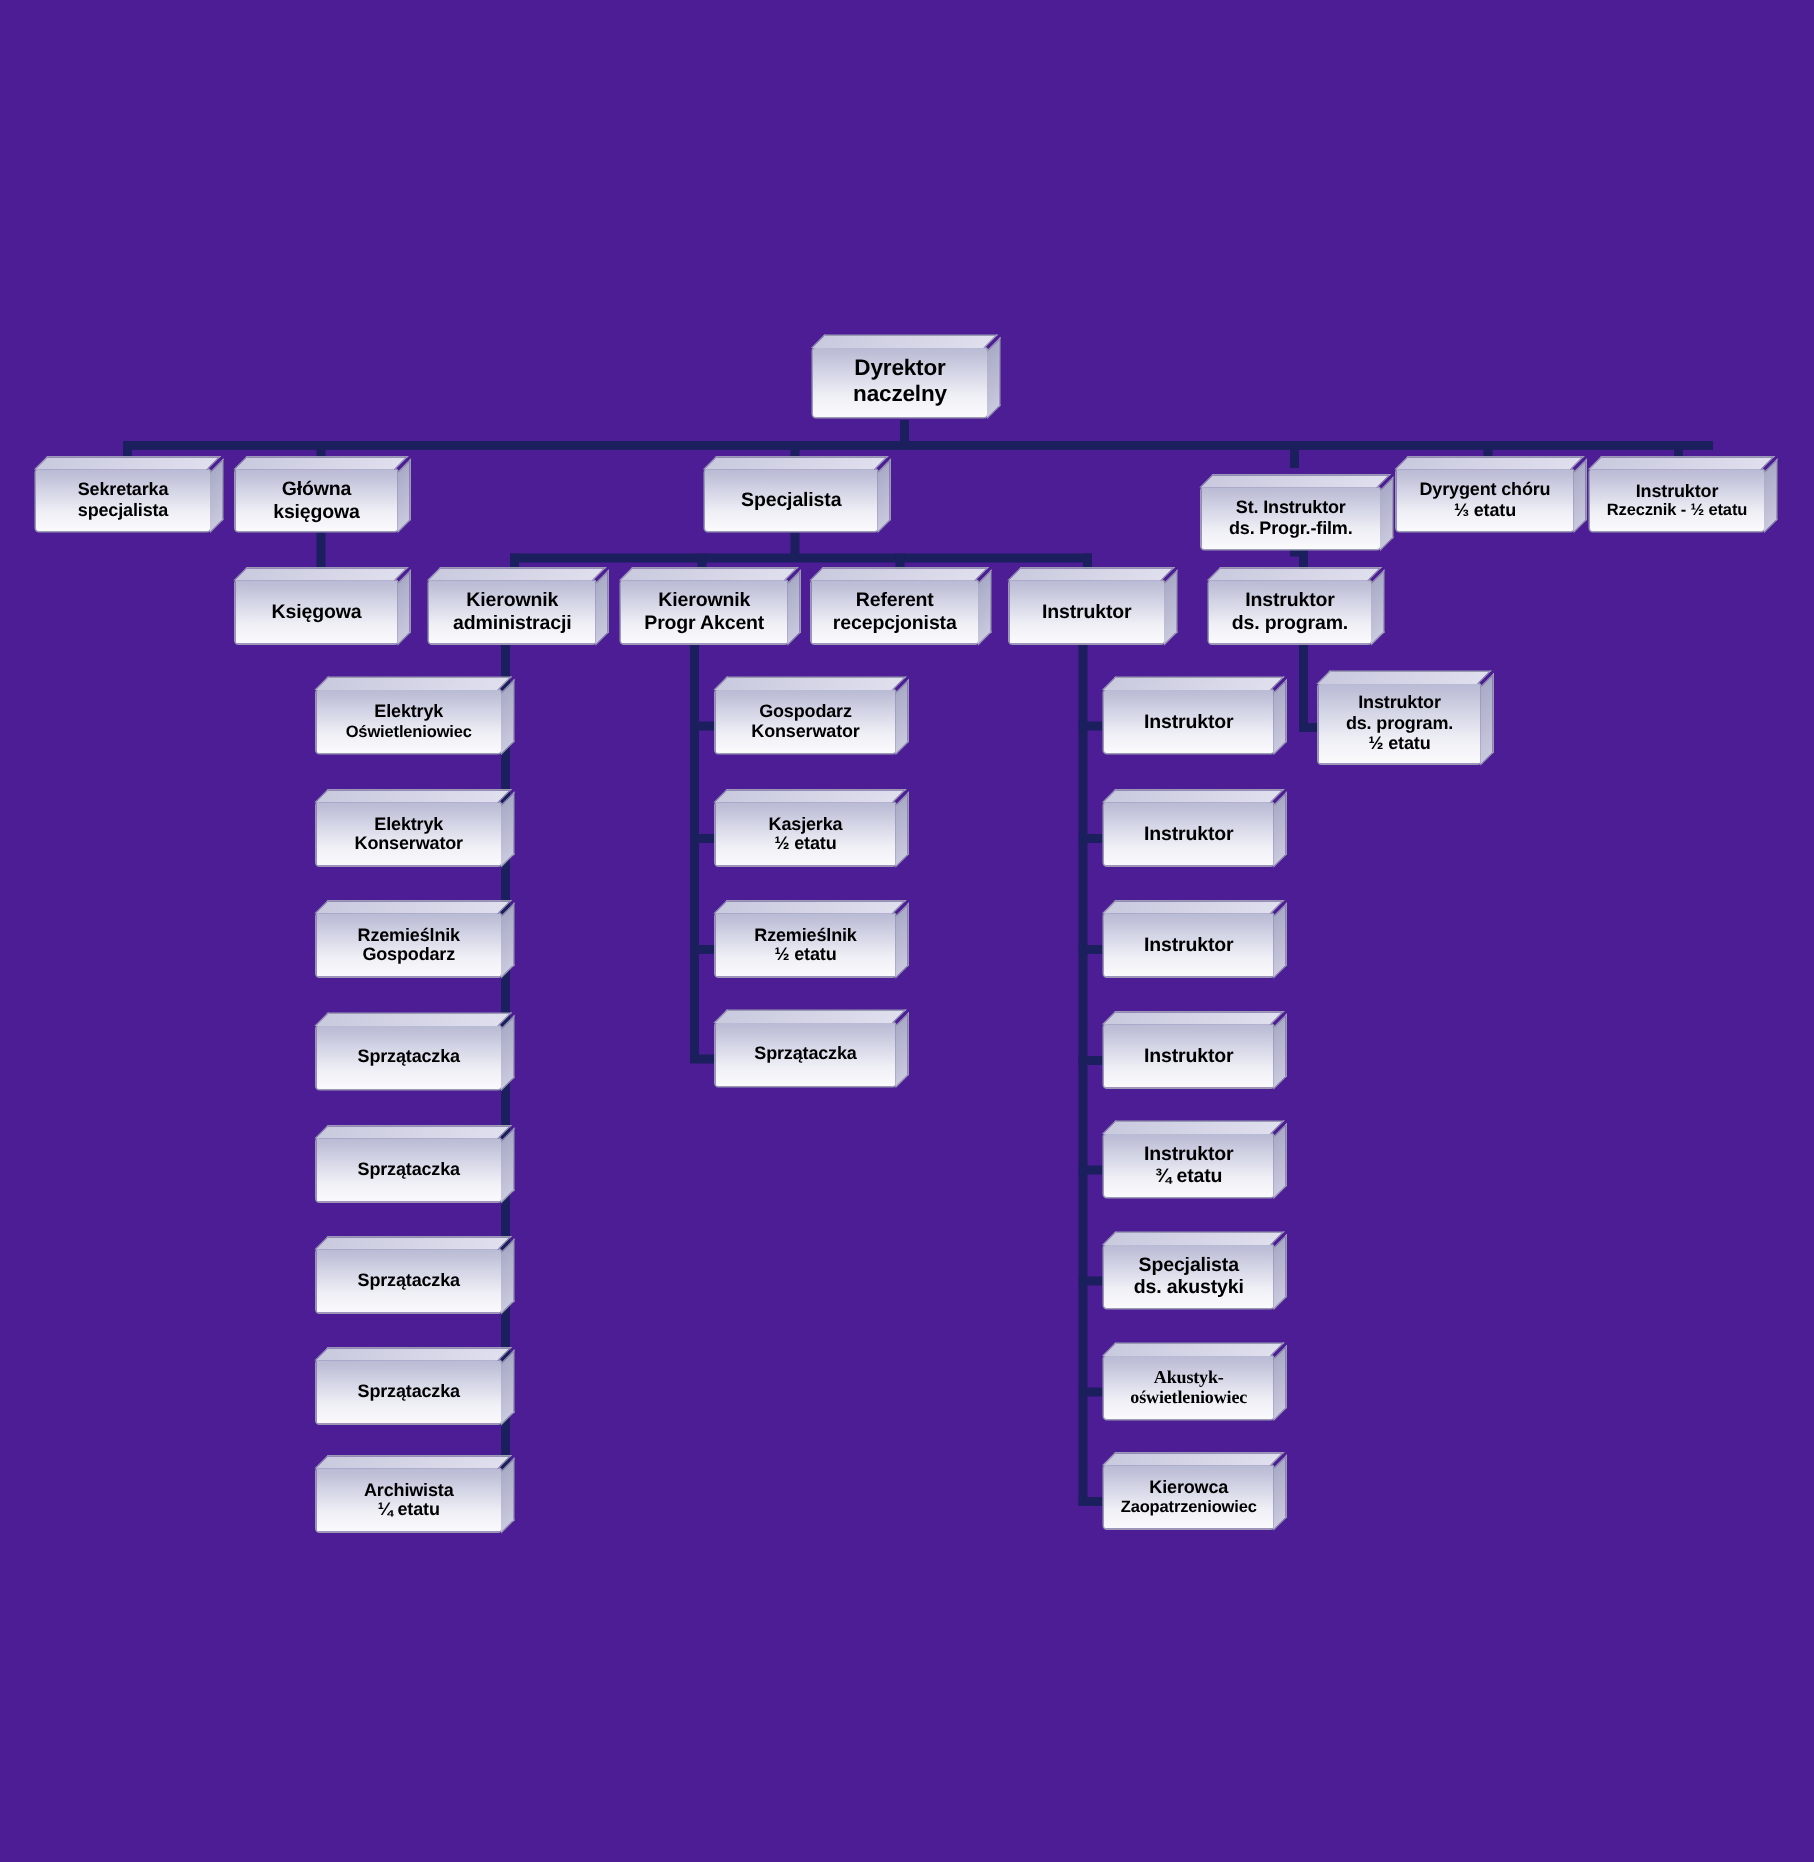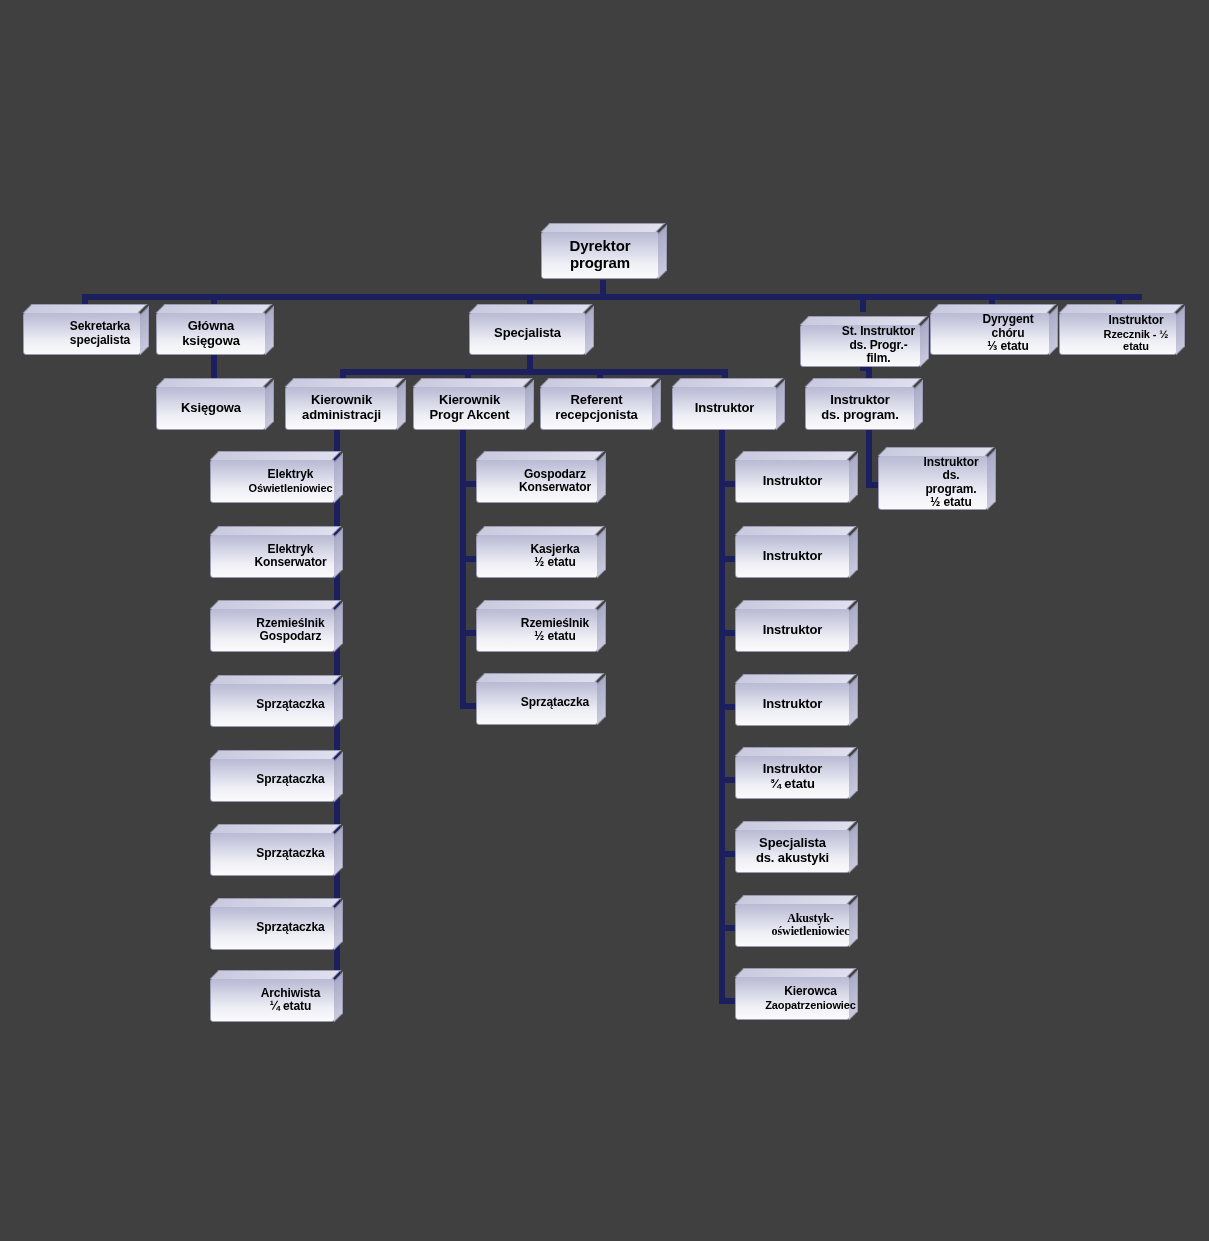--- a/index.html
+++ b/index.html
@@ -7,21 +7,21 @@
     padding: 0;
     background: #ffffff;
   }
   body {
     font-family: "Liberation Sans", sans-serif;
   }
   #chart-canvas {
     position: relative;
     width: 1209px;
     height: 1241px;
-    background: #404040;
+    background: #4c1d95;
     overflow: hidden;
   }
 
   
   .line {
     position: absolute;
     background: #1b1f5e;
   }
   .line.h { height: 6px; }
   .line.v { width: 6px; }
@@ -75,21 +75,21 @@
     border: 1px solid #9a9ab4;
     border-left: none;
     box-sizing: border-box;
     transform: skewY(-45deg);
     z-index: -1;
   }
 
   .node .lbl { display: block; width: 100%; padding: 0 3px; }
 
   .fs13 .lbl { font-size: 13px; }
-  .fs12 .lbl { font-size: 12px; margin-left: 36px; }
+  .fs12 .lbl { font-size: 12px; }
   .fs15 .lbl { font-size: 15px; }
 
   .sub { font-size: 11px; font-weight: bold; display: block; text-align: center; }
 </style>
 </head>
 <body>
 
 <div id="chart-canvas">
 
   <div class="line v" style="left:600px; top:280px; height:20px;"></div>
@@ -141,21 +141,21 @@
   <div class="line h" style="left:719px; top:630px; width:16px;"></div>
   <div class="line h" style="left:719px; top:704px; width:16px;"></div>
   <div class="line h" style="left:719px; top:777px; width:16px;"></div>
   <div class="line h" style="left:719px; top:851px; width:16px;"></div>
   <div class="line h" style="left:719px; top:925px; width:16px;"></div>
   <div class="line h" style="left:719px; top:998px; width:16px;"></div>
 
   <div class="node fs15" style="left:541px; top:231px; width:118px; height:48px;">
     <span class="lbl">
       <span>Dyrektor</span><br>
-      <span>program</span>
+      <span>naczelny</span>
     </span>
   </div>
 
   <div class="node fs12" style="left:23px; top:312px; width:118px; height:43px;">
     <span class="lbl">
       <span>Sekretarka</span><br>
       <span>specjalista</span>
     </span>
   </div>
 

